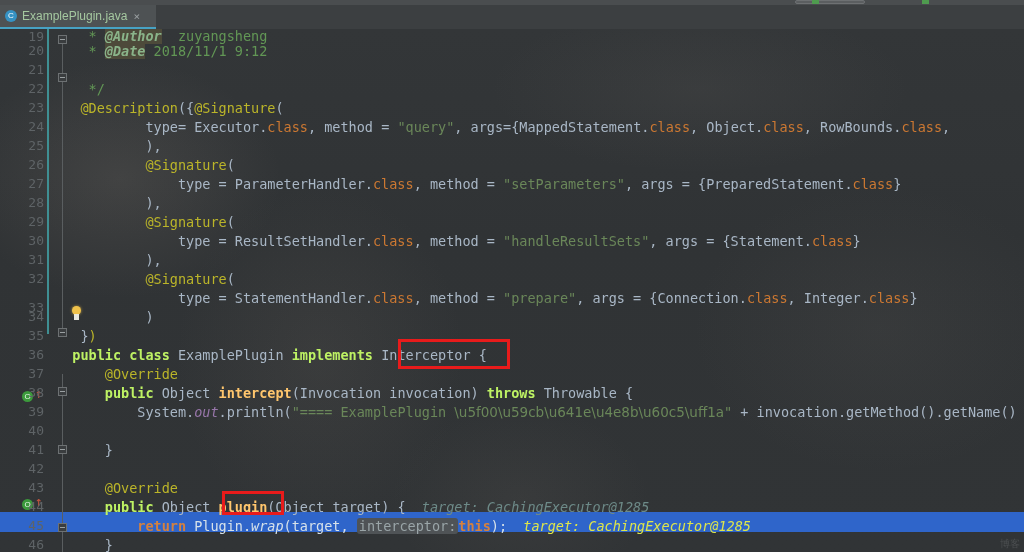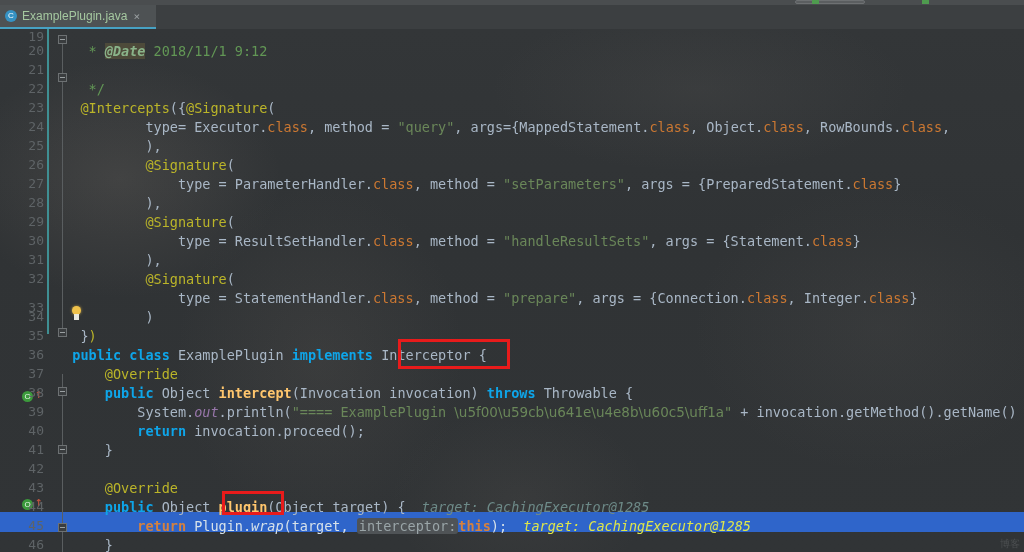--- a/index.html
+++ b/index.html
@@ -61,21 +61,21 @@
         background:#f0c24b;box-shadow:0 0 3px rgba(240,194,75,.7);}
   .bulb .base{position:absolute;left:4px;top:8px;width:5px;height:6px;background:#e8e8e0;}
 
   
   .line{position:absolute;left:56px;white-space:pre;font-size:13.5px;
         font-family:"DejaVu Sans Mono","Liberation Mono",monospace;color:#a9b7c6;}
   .sel-row{position:absolute;left:56px;height:20px;background:#2f65ca;}
 
   
   .kw{color:#cc7832;}
-  .kw-b{color:#0ea5e9;font-weight:bold;}
+  .kw-b{color:#bef264;font-weight:bold;}
   .ann{color:#bbb529;}
   .str{color:#6a8759;}
   .fld{color:#9876aa;}
   .mth{color:#ffc66d;}
   .plain{color:#a9b7c6;}
   .punct{color:#a9b7c6;}
   .cmt{color:#629755;}
   .cmt-tag{color:#8ab48a;font-style:italic;font-weight:bold;background:#4d4a3a;}
   .hint{color:#6d8a88;font-style:italic;}
   .hint-sel{color:#dfe64a;font-style:italic;}
@@ -158,27 +158,28 @@
       <div class="lnum" style="top:375px;">39</div>
       <div class="lnum" style="top:394px;">40</div>
       <div class="lnum" style="top:413px;">41</div>
       <div class="lnum" style="top:432px;">42</div>
       <div class="lnum" style="top:451px;">43</div>
       <div class="lnum" style="top:470px;">44</div>
       <div class="lnum" style="top:489px;">45</div>
       <div class="lnum" style="top:508px;">46</div>
     </div>
 
+    <div class="line" style="top:-1px;"><span class="cmt">    * </span><span class="cmt-tag">@Author</span><span class="cmt">  zuyangsheng</span></div>
 
     <div class="line" style="top:14px;"><span class="cmt">    * </span><span class="cmt-tag">@Date</span><span class="cmt"> 2018/11/1 9:12</span></div>
 
 
     <div class="line" style="top:52px;"><span class="cmt">    */</span></div>
 
-    <div class="line" style="top:71px;"><span class="ann">   @Intercepts</span><span class="punct">({</span><span class="ann">@Signature</span><span class="punct">(</span></div>
+    <div class="line" style="top:71px;"><span class="ann">   @Description</span><span class="punct">({</span><span class="ann">@Signature</span><span class="punct">(</span></div>
 
     <div class="line" style="top:90px;"><span class="plain">           type= Executor.</span><span class="kw">class</span><span class="plain">, </span><span class="plain">method</span><span class="plain"> = </span><span class="str">"query"</span><span class="plain">, </span><span class="plain">args={MappedStatement.</span><span class="kw">class</span><span class="plain">, Object.</span><span class="kw">class</span><span class="plain">, RowBounds.</span><span class="kw">class</span><span class="plain">,</span></div>
 
     <div class="line" style="top:109px;"><span class="punct">           ),</span></div>
 
     <div class="line" style="top:128px;"><span class="ann">           @Signature</span><span class="punct">(</span></div>
 
     <div class="line" style="top:147px;"><span class="plain">               type = ParameterHandler.</span><span class="kw">class</span><span class="plain">, method = </span><span class="str">"setParameters"</span><span class="plain">, args = {PreparedStatement.</span><span class="kw">class</span><span class="plain">}</span></div>
 
     <div class="line" style="top:166px;"><span class="punct">           ),</span></div>
@@ -198,21 +199,20 @@
     <div class="line" style="top:299px;"><span class="punct">   }</span><span class="ann">)</span></div>
 
     <div class="line" style="top:318px;"><span class="kw-b">  public class </span><span class="plain">ExamplePlugin </span><span class="kw-b">implements </span><span class="plain">Interceptor {</span></div>
 
     <div class="line" style="top:337px;"><span class="ann">      @Override</span></div>
 
     <div class="line" style="top:356px;"><span class="kw-b">      public </span><span class="plain">Object </span><span class="mth" style="font-weight:bold">intercept</span><span class="plain">(Invocation invocation) </span><span class="kw-b">throws </span><span class="plain">Throwable {</span></div>
 
     <div class="line" style="top:375px;"><span class="plain">          System.</span><span class="fld ital" style="color:#9876aa">out</span><span class="plain">.println(</span><span class="str">"==== ExamplePlugin </span><span class="cn">\u5f00\u59cb\u641e\u4e8b\u60c5\uff1a</span><span class="str">"</span><span class="plain"> + invocation.getMethod().getName() + </span></div>
 
-    <div class="line" style="top:394px;"><span class="kw-b">          return </span><span class="plain">invocation.proceed();</span></div>
 
     <div class="line" style="top:413px;"><span class="punct">      }</span></div>
 
     <div class="line" style="top:432px;"><span class="punct"></span></div>
 
     <div class="line" style="top:451px;"><span class="ann">      @Override</span></div>
 
     <div class="line" style="top:470px;"><span class="kw-b">      public </span><span class="plain">Object </span><span class="mth" style="font-weight:bold">plugin</span><span class="plain">(Object target) {  </span><span class="hint">target: CachingExecutor@1285</span></div>
 
     <div class="line" style="top:489px;color:#c8d6e5;"><span class="kw-b" style="color:#d4813f">          return </span><span class="plain" style="color:#d7e2ea">Plugin.</span><span class="ital" style="color:#d7e2ea">wrap</span><span class="plain" style="color:#d7e2ea">(target, </span><span class="param-hint">interceptor:</span><span class="kw-b" style="color:#d4813f">this</span><span class="plain" style="color:#d7e2ea">);  </span><span class="hint-sel">target: CachingExecutor@1285</span></div>

